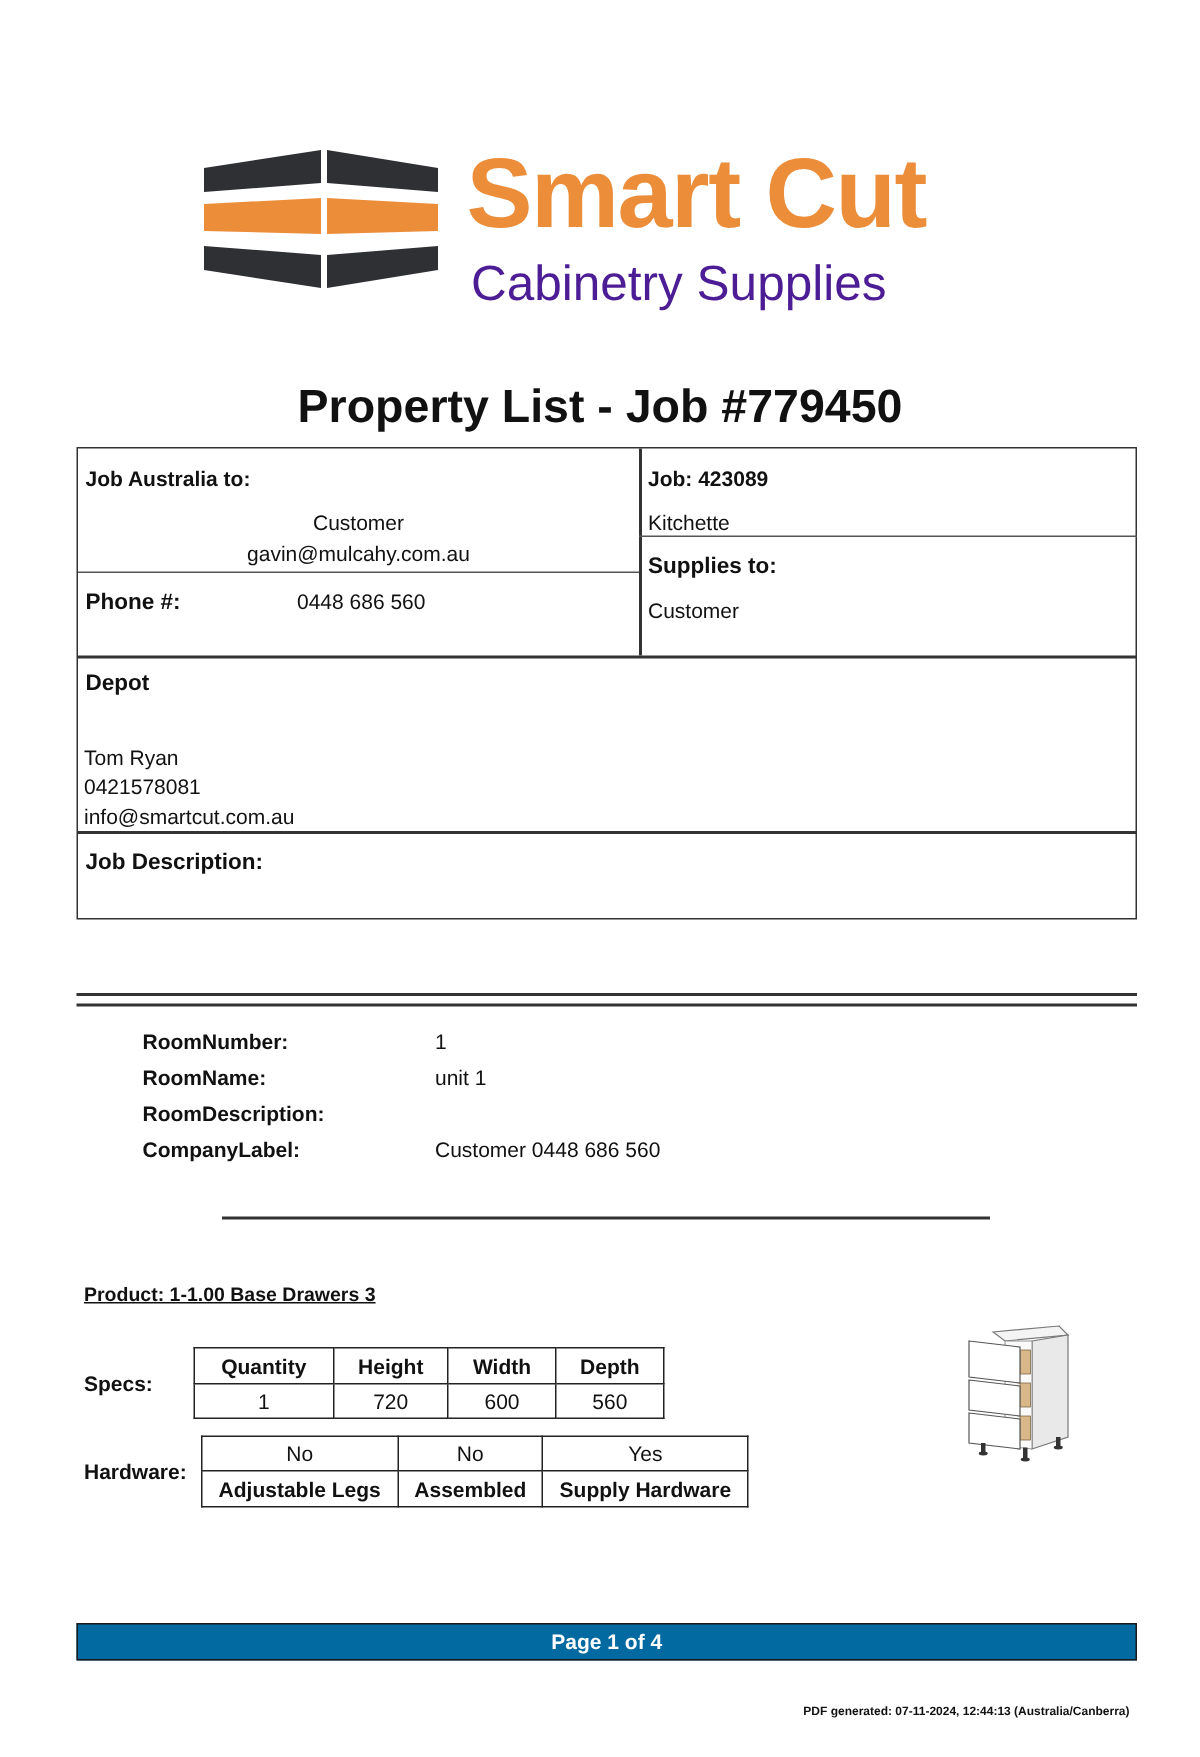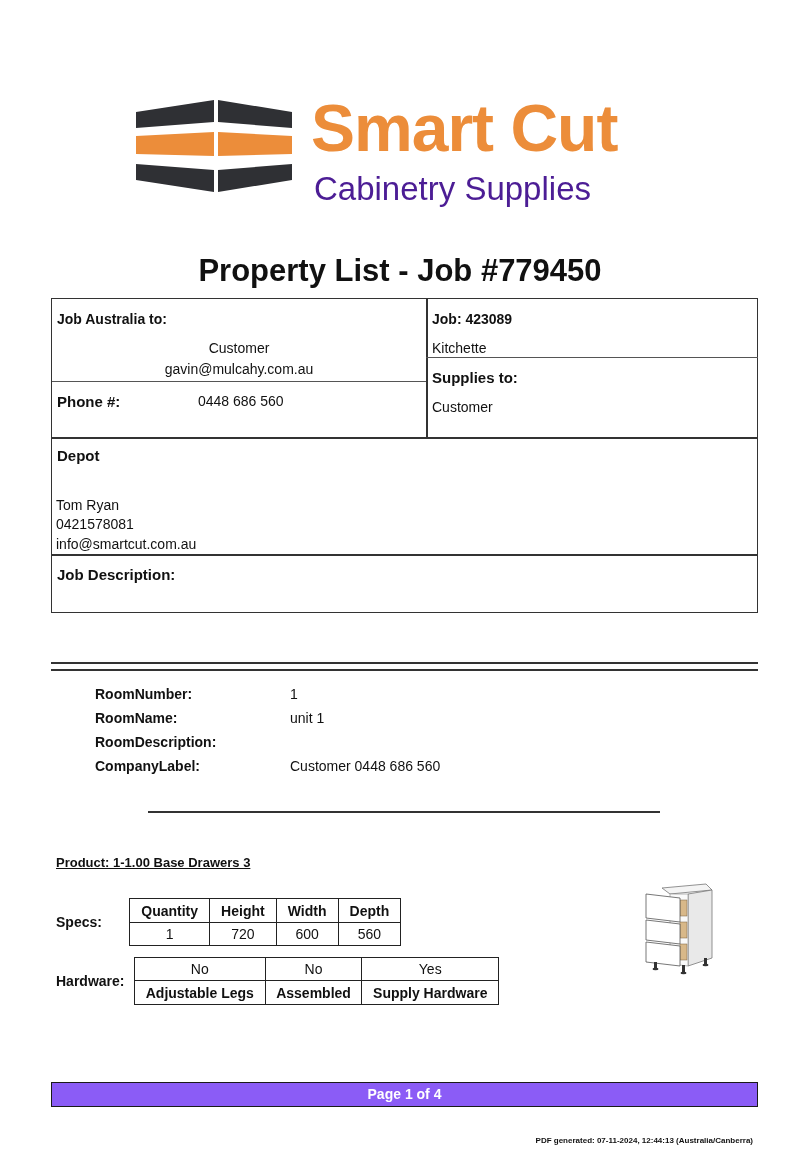--- a/index.html
+++ b/index.html
@@ -30,21 +30,21 @@
 
   .side-label { position: absolute; left: 56px; font-size: 14px; font-weight: bold; }
 
   table.grid { position: absolute; border-collapse: collapse; font-size: 14px; }
   table.grid th, table.grid td { border: 1.5px solid #222; text-align: center; padding: 0; }
   table.grid th { font-weight: bold; height: 24px; }
   table.grid td { height: 23px; }
 
   .product-img { position: absolute; left: 640px; top: 880px; width: 80px; height: 96px; }
 
-  .page-bar { position: absolute; left: 51px; top: 1082px; width: 707px; height: 25px; background: #8b5cf6; border: 1.5px solid #1a1a1a; color: #fff; font-size: 14px; font-weight: bold; text-align: center; line-height: 22px; }
+  .page-bar { position: absolute; left: 51px; top: 1082px; width: 707px; height: 25px; background: #0369a1; border: 1.5px solid #1a1a1a; color: #fff; font-size: 14px; font-weight: bold; text-align: center; line-height: 22px; }
   .pdf-generated { position: absolute; right: 47px; top: 1136px; font-size: 8px; font-weight: bold; color: #111; }
 </style>
 </head>
 <body>
 
 <div class="logo">
   <svg class="logo-mark" viewBox="0 0 156 100">
     <polygon points="0,16 78,4 78,26 0,32" fill="#2f3034"></polygon>
     <polygon points="82,4 156,16 156,32 82,26" fill="#2f3034"></polygon>
     <polygon points="0,40 78,36 78,60 0,58" fill="#ec8d3a"></polygon>
@@ -100,21 +100,21 @@
 <div class="room-label" style="top:734px;">RoomDescription:</div>
 <div class="room-value" style="top:734px;"></div>
 <div class="room-label" style="top:758px;">CompanyLabel:</div>
 <div class="room-value" style="top:758px;">Customer 0448 686 560</div>
 
 <div class="mid-rule"></div>
 
 <div class="product-title">Product: 1-1.00 Base Drawers 3</div>
 
 <div class="side-label" style="top:914px;">Specs:</div>
-<table class="grid" style="left:129px; top:898px; width:272px;padding-left:22px;">
+<table class="grid" style="left:129px; top:898px; width:314px;padding-left:22px;">
   <tbody>
       <tr>
     <th style="width:80px;">Quantity</th>
     <th style="width:66px;">Height</th>
     <th style="width:62px;">Width</th>
     <th style="width:62px;">Depth</th>
   </tr>
   <tr>
     <td>1</td>
     <td>720</td>

